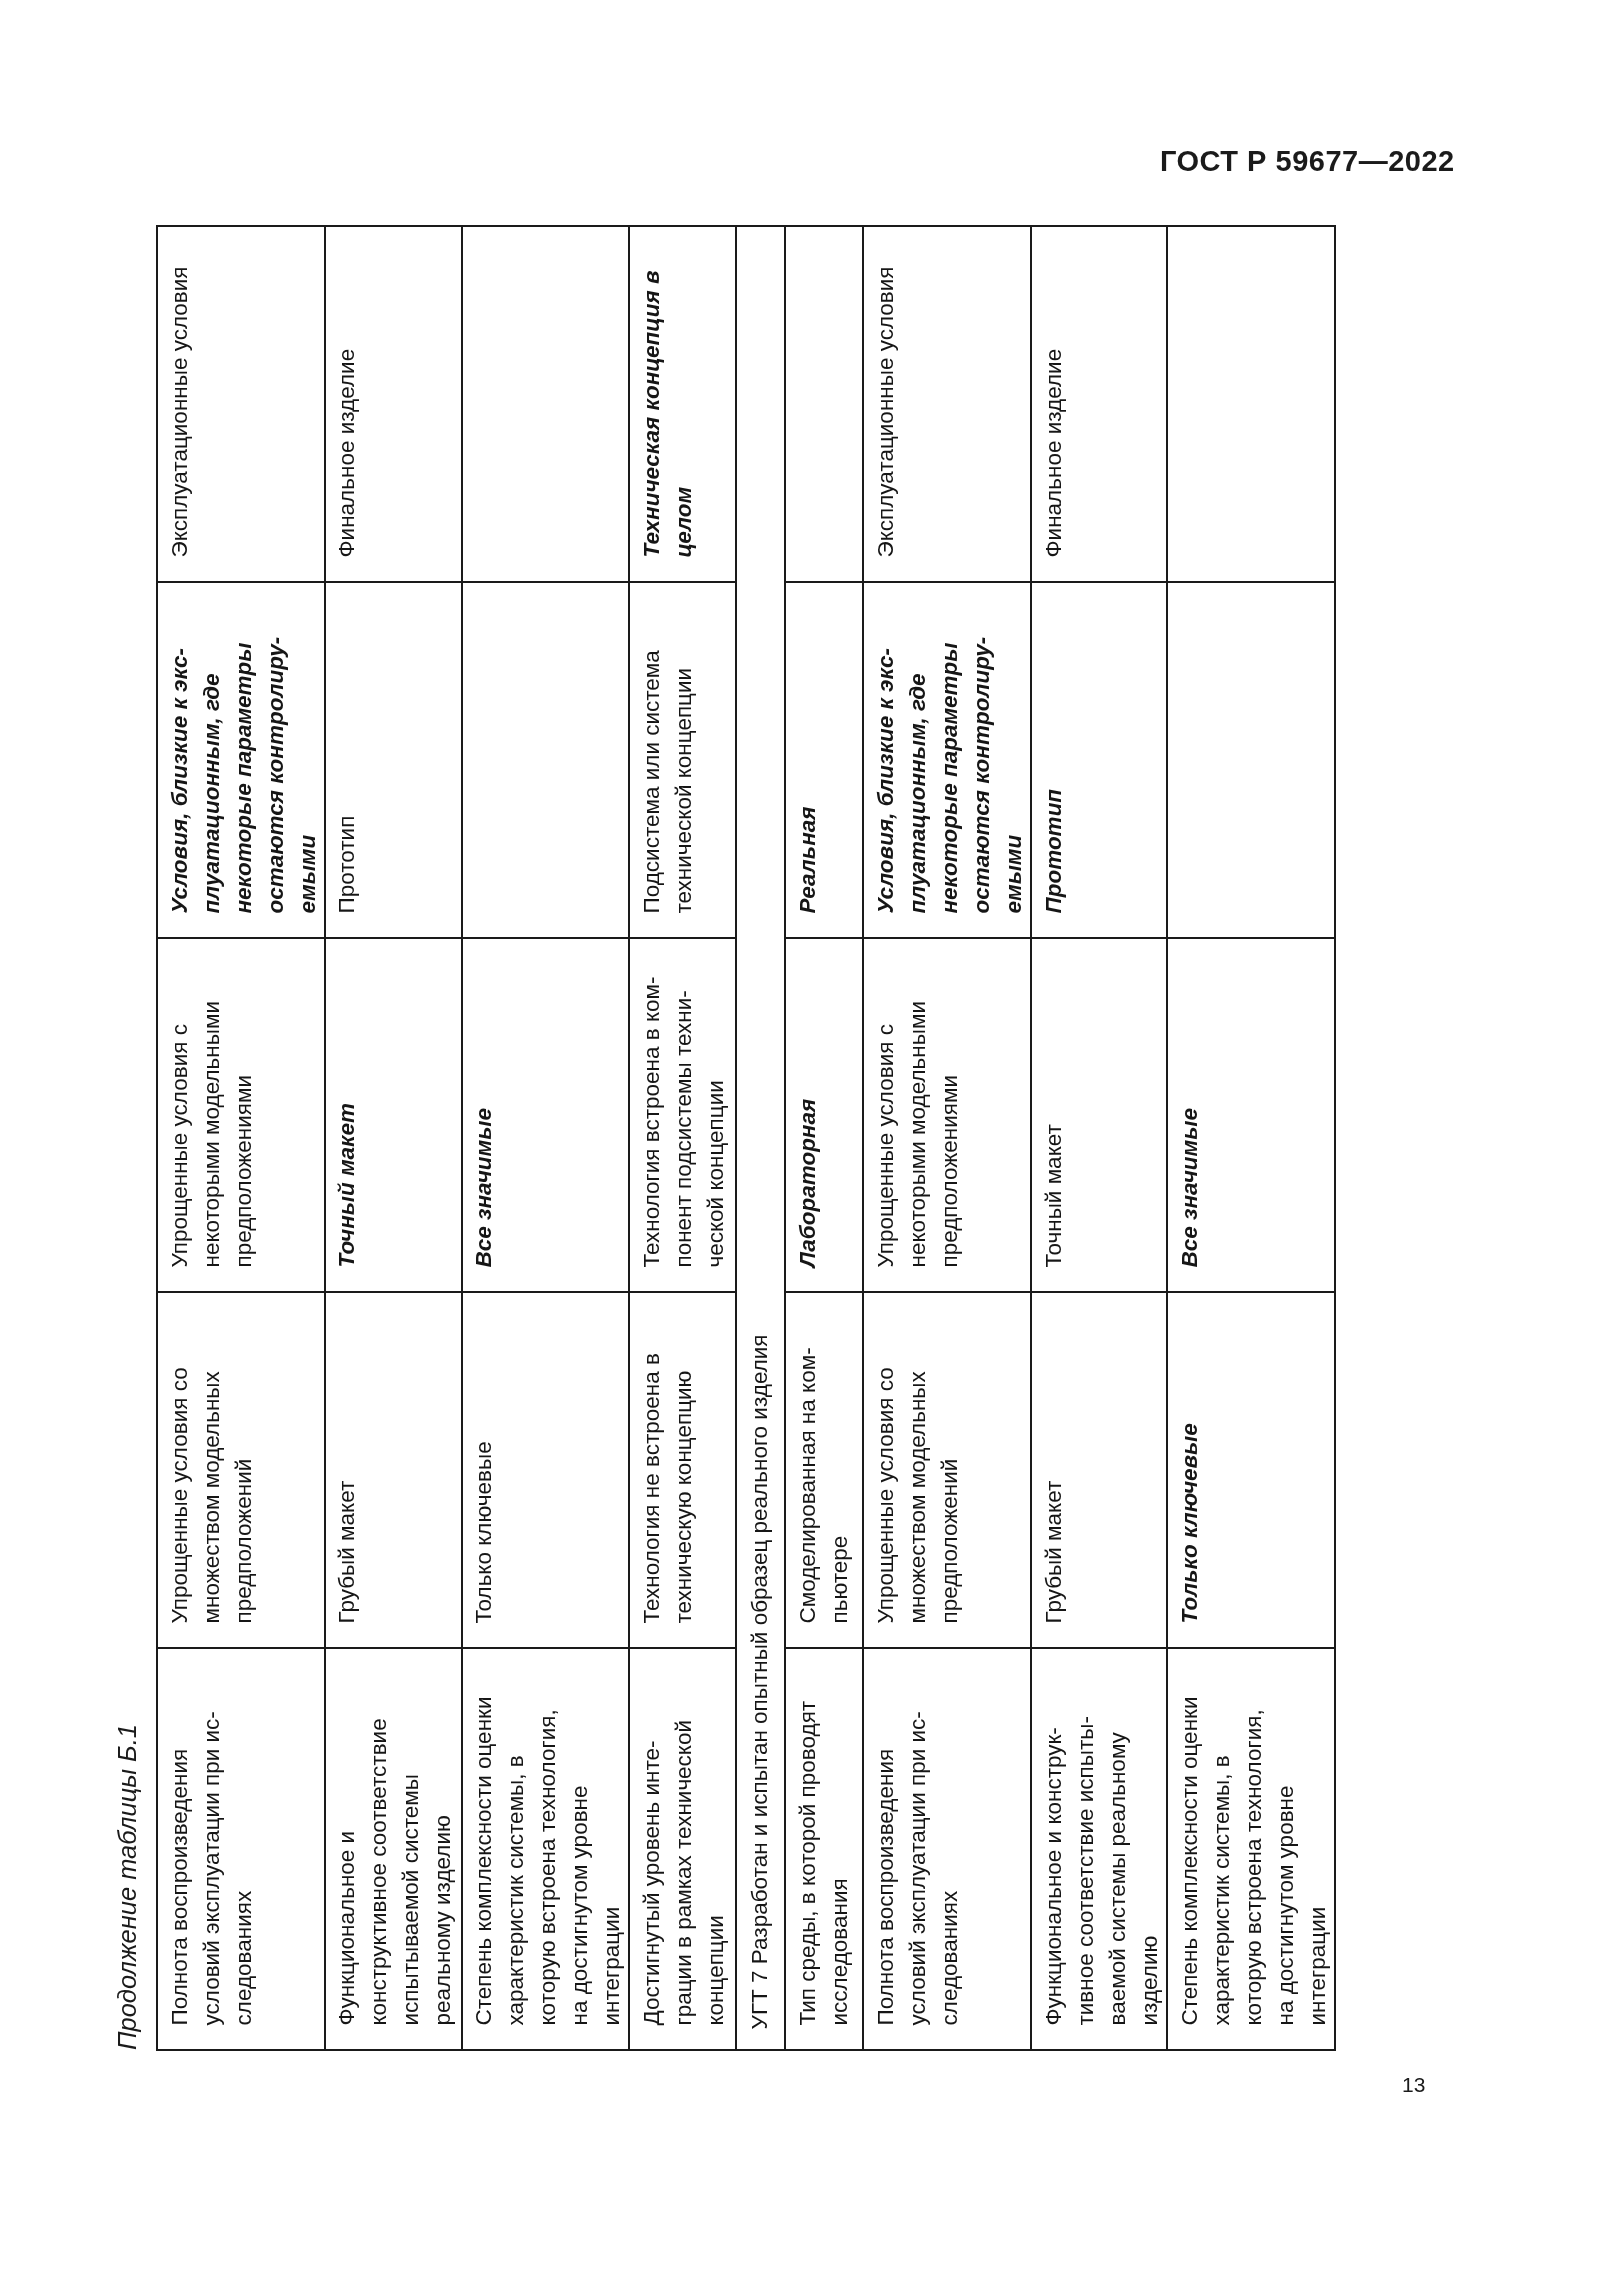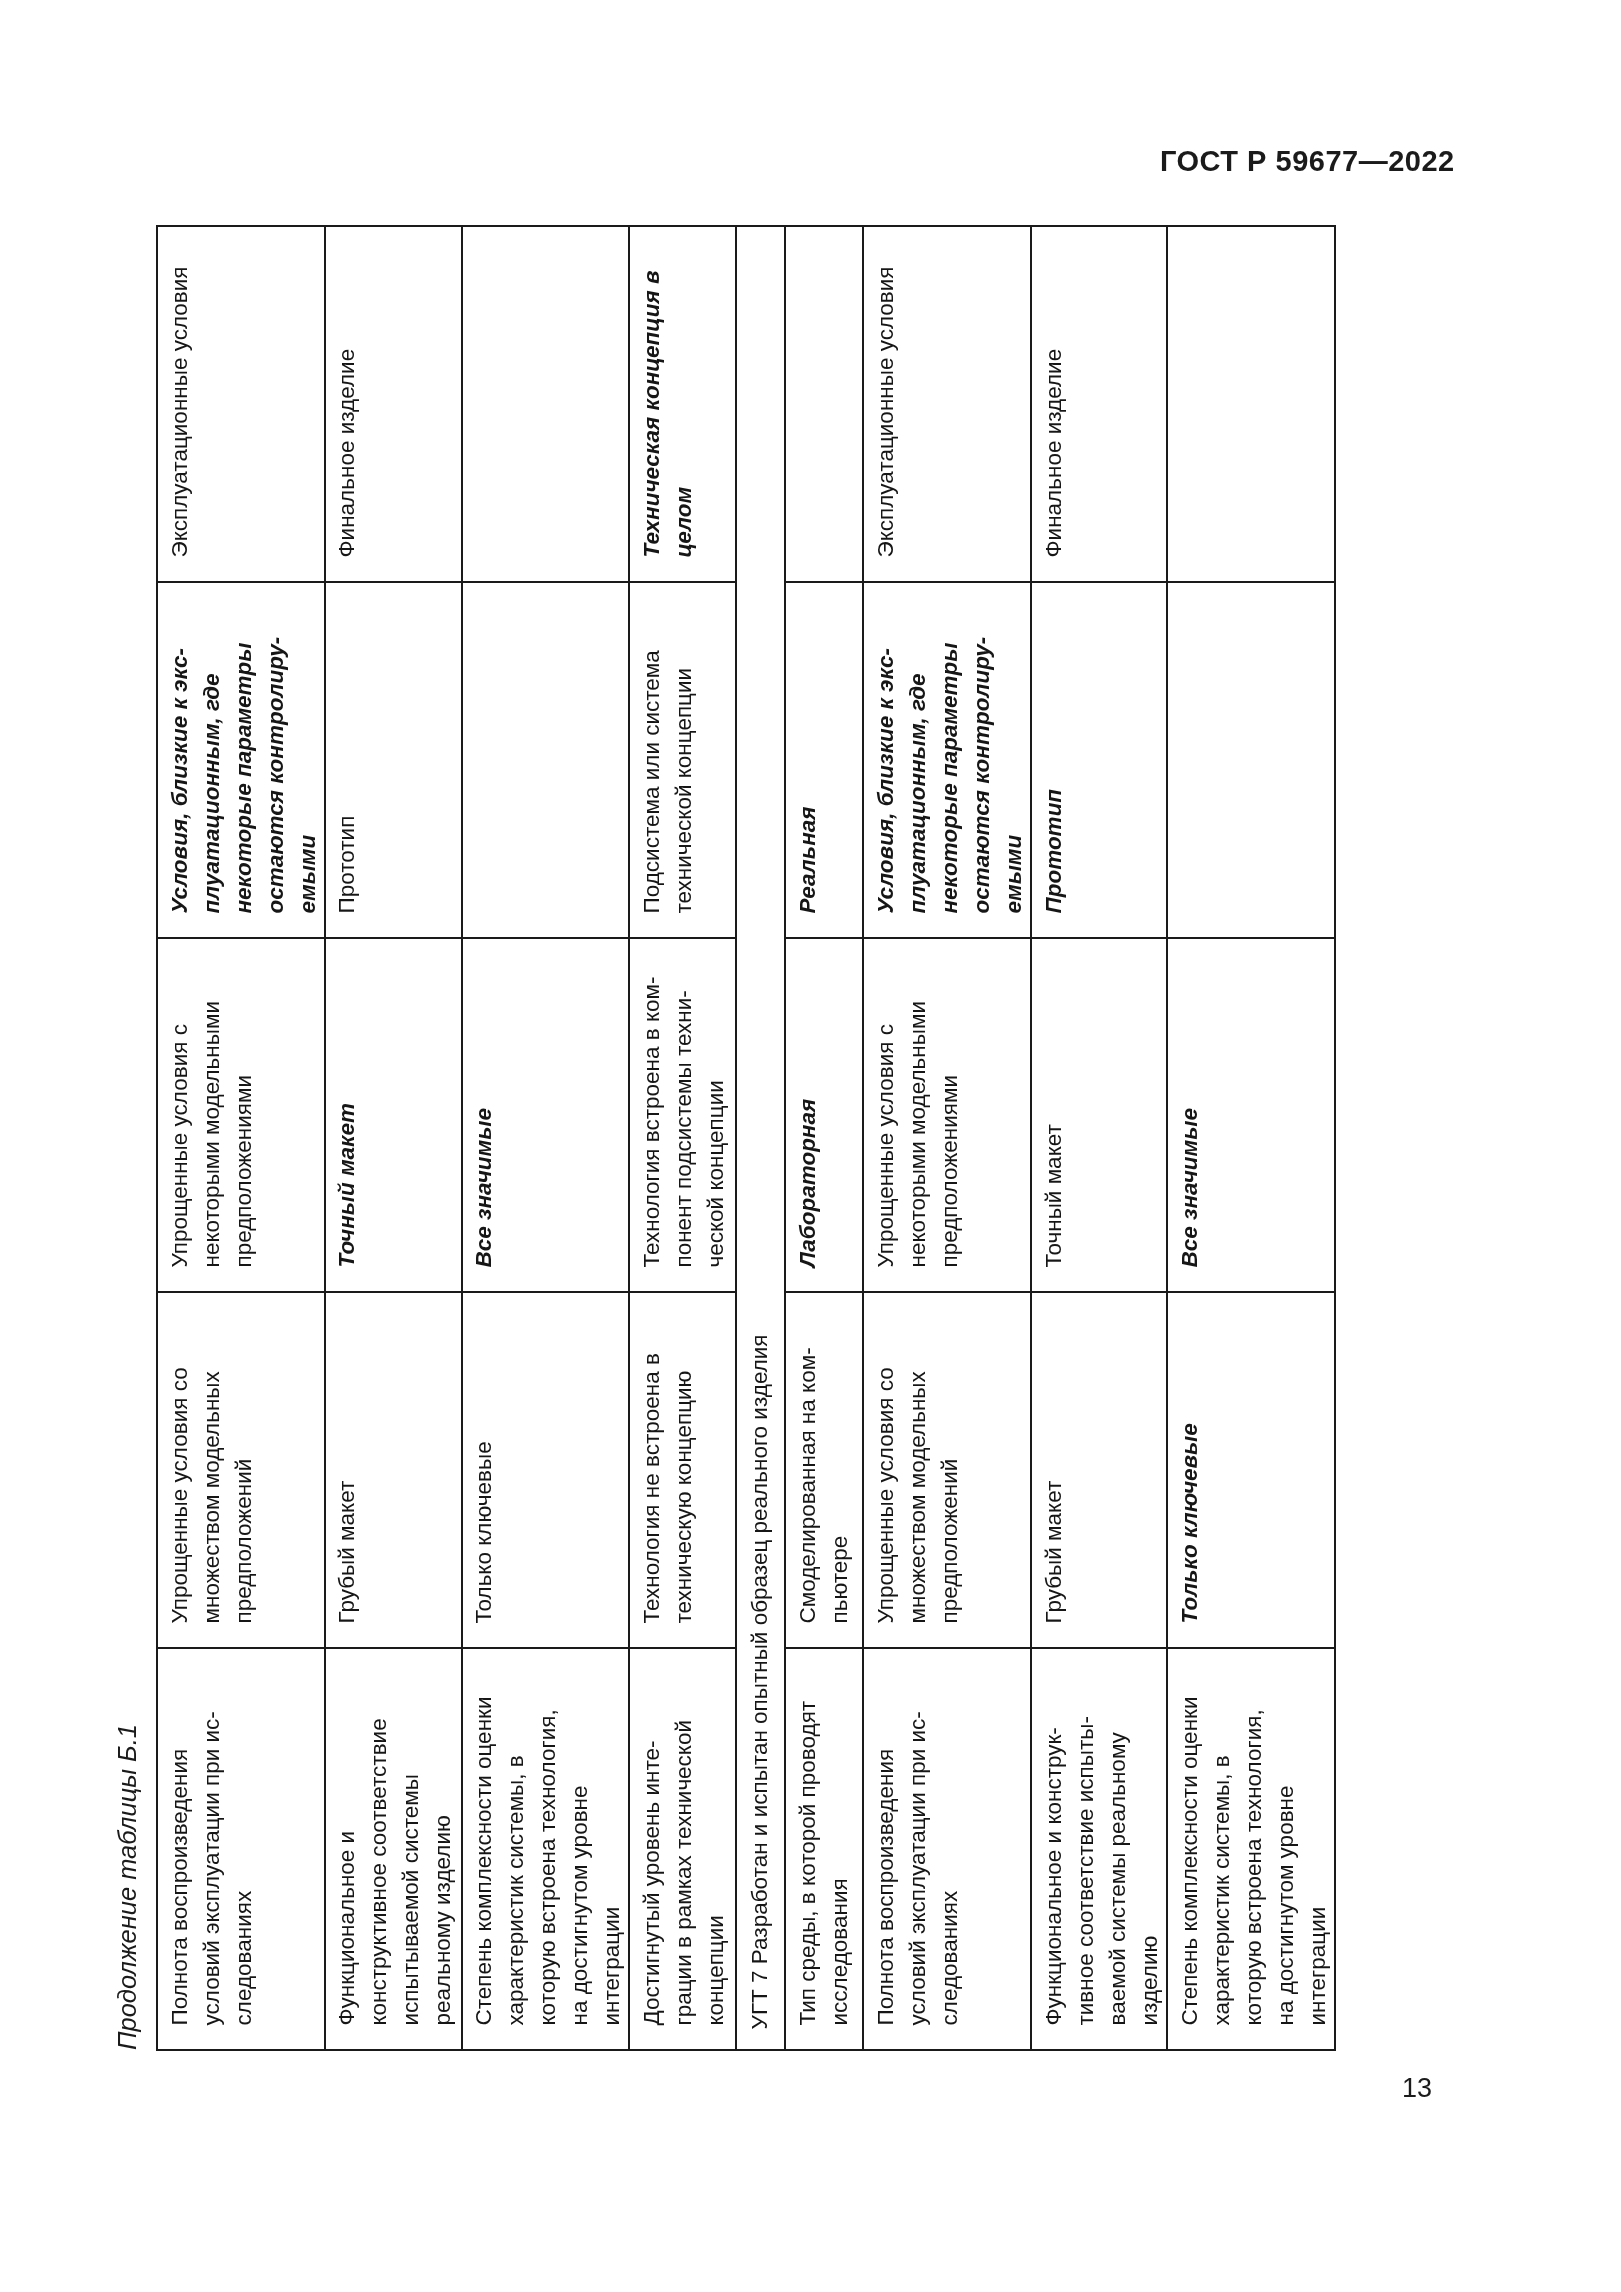--- a/index.html
+++ b/index.html
@@ -16,21 +16,21 @@
     left:1160px;top:145px;
     font-size:29px;
     font-weight:700;
     letter-spacing:0.5px;
     white-space:nowrap;
     text-align:right;
   }
   .page-number{
     position:absolute;
     left:1402px;top:2073px;
-    font-size:27px;
+    font-size:21px;
   }
   
   .rot-wrap{
     position:absolute;
     left:113px;top:228px;
     width:1823px;
     transform-origin:0 0;
     transform:rotate(-90deg) translateX(-1823px);
   }
   .tbl-caption{

